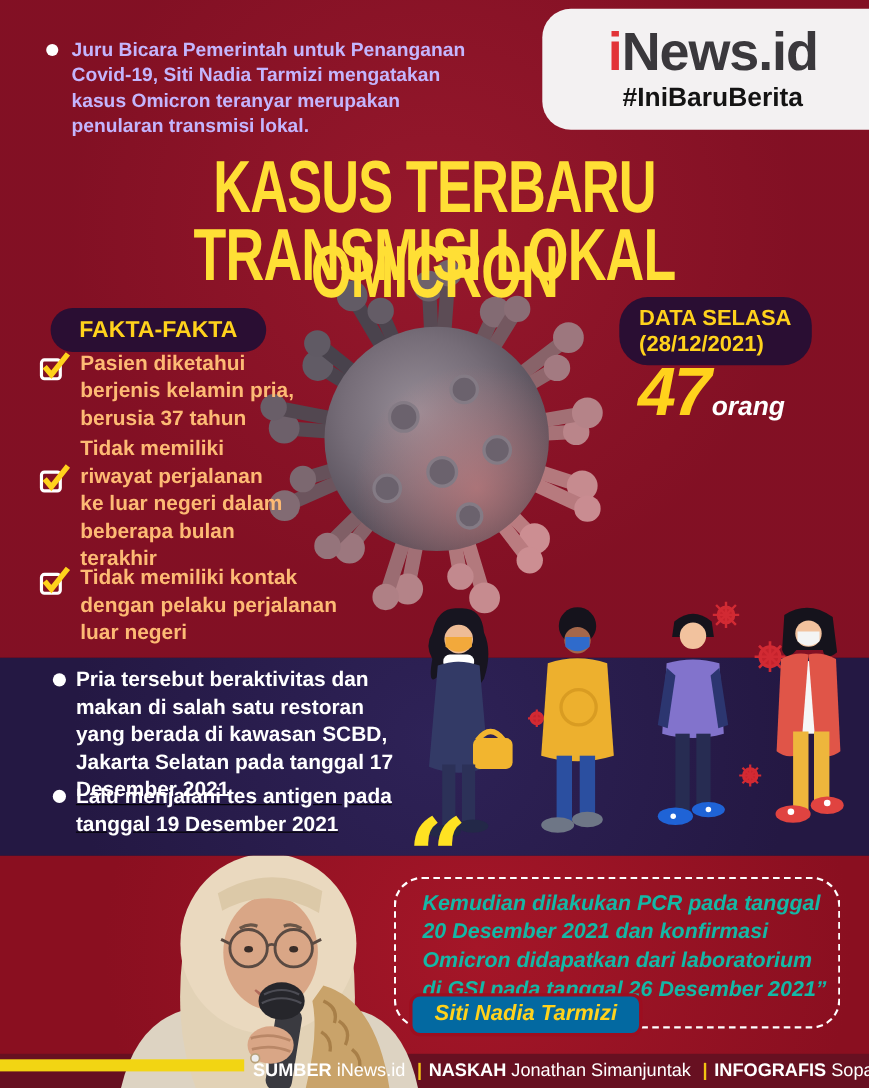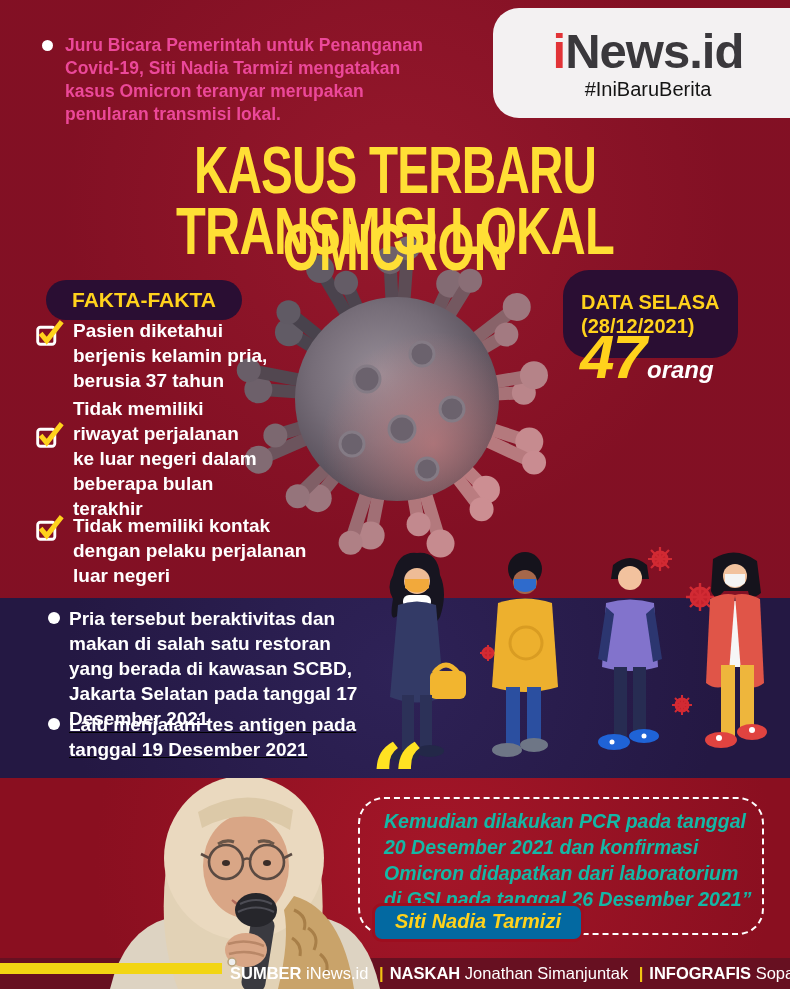--- a/index.html
+++ b/index.html
@@ -11,39 +11,39 @@
     background:radial-gradient(circle at 50% 35%, #96182c 0%, #84102322 60%), #821024;}
   .bg-mid{left:0;top:598px;width:790px;height:180px;
     background:radial-gradient(circle at 50% 40%, #2e2257 0%, #241843 80%);}
   .bg-bot{left:0;top:778px;width:790px;height:211px;
     background:radial-gradient(circle at 55% 40%, #a41628 0%, #8a0f20 75%);}
   .credit-strip{left:0;top:958px;width:790px;height:31px;background:#671021;z-index:6;}
   .yellow-bar{left:0;top:963px;width:222px;height:11px;background:#f2d513;z-index:8;}
   
   .intro{left:42px;top:34px;width:450px;display:flex;gap:12px;z-index:3;}
   .dot{width:11px;height:11px;border-radius:50%;background:#fff;flex:0 0 aupx;flex-shrink:0;margin-top:6px;}
-  .intro-text{color:#ec4899;font-weight:bold;font-size:17.5px;line-height:23px;white-space:pre-line;}
+  .intro-text{color:#c4b5fd;font-weight:bold;font-size:17.5px;line-height:23px;white-space:pre-line;}
   .logo-box{left:493px;top:8px;width:310px;height:110px;background:#f3f1f2;
     border-radius:26px 0 0 26px;z-index:3;display:flex;flex-direction:column;
     align-items:center;justify-content:center;}
   .brand{font-size:49px;font-weight:bold;color:#3a383c;letter-spacing:-1px;line-height:50px;}
   .brand .i{color:#e23337;}
-  .tagline{font-size:20px;font-weight:normal;color:#141414;margin-top:2px;}
+  .tagline{font-size:24px;font-weight:bold;color:#141414;margin-top:2px;}
   
   .title-line{left:0;width:790px;text-align:center;color:#ffdf35;font-weight:bold;z-index:3;}
   .t1{top:138px;font-size:61px;transform:scale(0.78,1.1);letter-spacing:-1px;}
   .t2{top:196px;font-size:61px;transform:scale(0.80,1.1);letter-spacing:-1px;}
   
   .pill{background:#2a0e33;border-radius:22px;color:#ffd21c;font-weight:bold;z-index:3;}
   .pill-fakta{left:46px;top:270px;padding:8px 26px;font-size:21px;margin-top:10px;}
-  .pill-data{left:563px;top:270px;padding:20px 18px;font-size:20px;line-height:24px;border-radius:26px;}
+  .pill-data{left:563px;top:270px;padding:7px 18px;font-size:20px;line-height:24px;border-radius:26px;}
   
   .fact{display:flex;gap:11px;z-index:3;width:300px;}
   .fact svg{flex-shrink:0;overflow:visible;}
-  .fact-text{color:#ffffff;font-weight:bold;font-size:19px;line-height:25px;white-space:pre-line;}
+  .fact-text{color:#fdba74;font-weight:bold;font-size:19px;line-height:25px;white-space:pre-line;}
   .f1{left:35px;top:318px;} .f1 svg{margin-top:2px;}
   .f2{left:35px;top:396px;} .f2 svg{margin-top:26px;}
   .f3{left:35px;top:513px;} .f3 svg{margin-top:2px;}
   
   .big-num-row{left:580px;top:328px;z-index:3;display:flex;align-items:baseline;font-style:italic;}
   .big-num{color:#ffd21c;font-weight:bold;font-size:62px;line-height:58px;letter-spacing:-2px;}
   .big-unit{color:#fff;font-weight:bold;font-size:24px;margin-left:2px;}
   .data-desc{left:561px;top:376px;width:220px;display:flex;gap:8px;z-index:3;}
   .data-desc .dot{width:12px;height:12px;margin-top:5px;}
   .desc-text{color:#fff;font-weight:bold;font-size:19px;line-height:25.5px;white-space:pre-line;}

